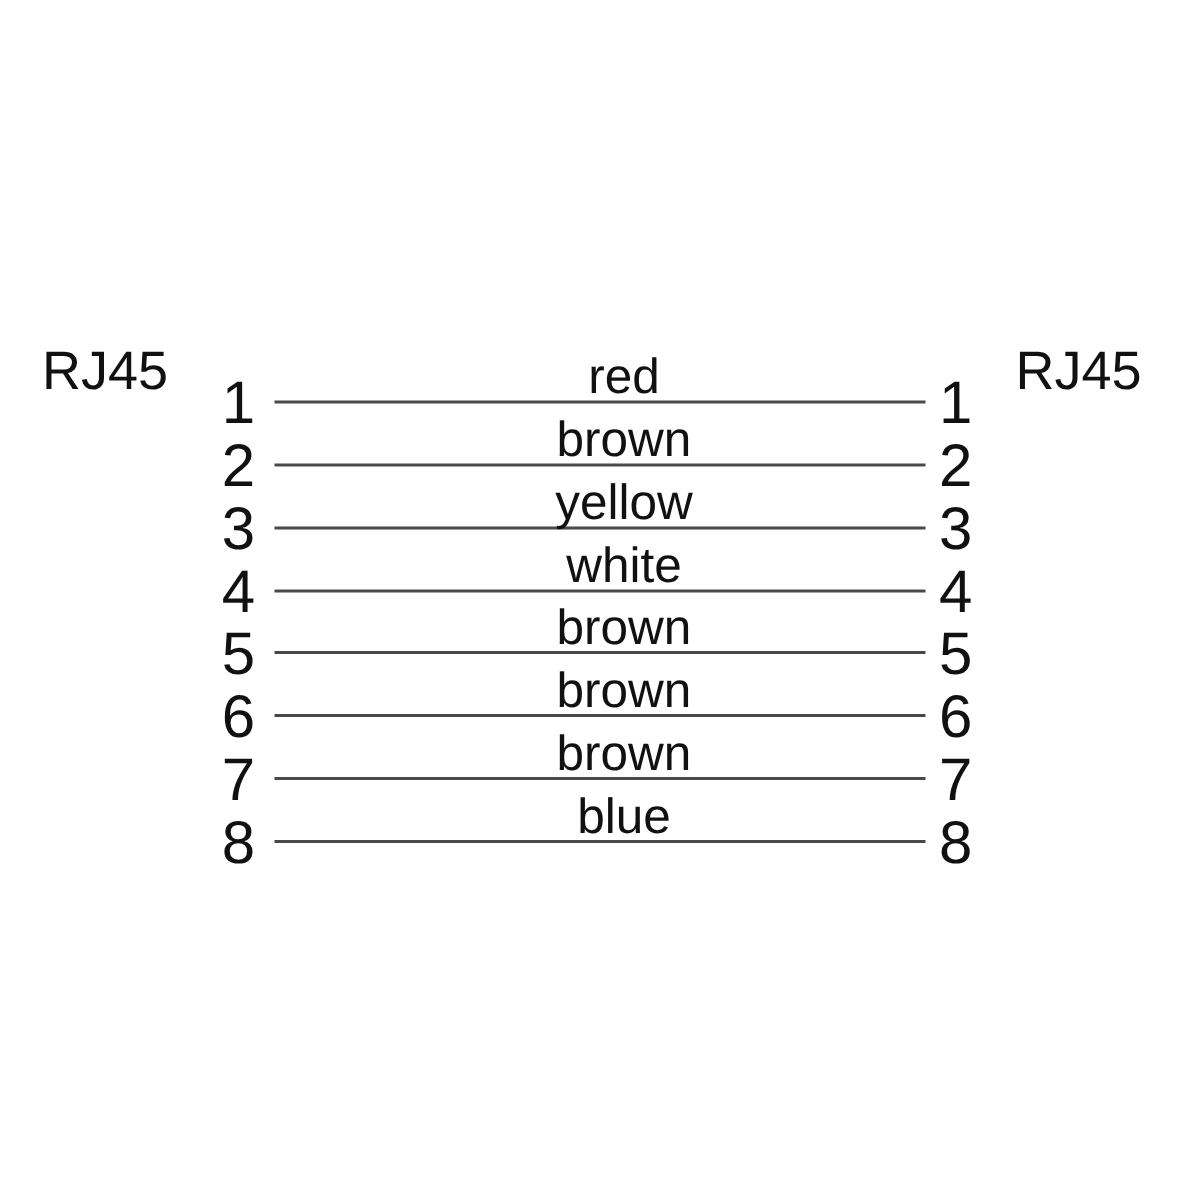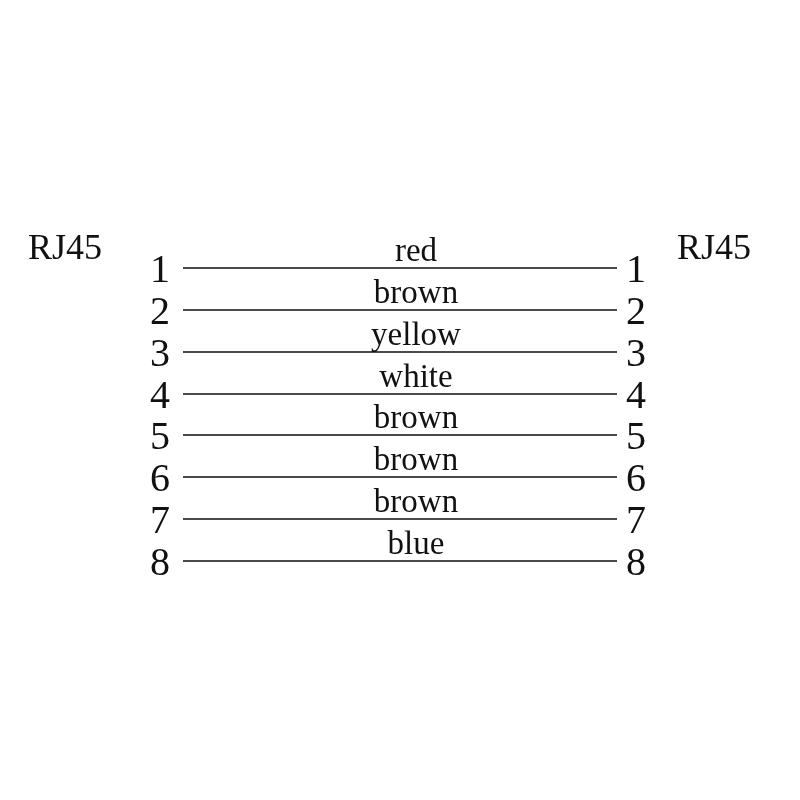--- a/index.html
+++ b/index.html
@@ -11,21 +11,21 @@
     margin: 0;
     padding: 0;
     background: var(--bg);
   }
   .diagram {
     position: relative;
     width: 800px;
     height: 800px;
     background: var(--bg);
     color: var(--text-color);
-    font-family: Liberation Serif, serif;
+    font-family: Liberation Sans, sans-serif;
     overflow: hidden;
   }
   .connector-label {
     position: absolute;
     top: 229px;
     font-size: 36px;
     line-height: 1;
     white-space: nowrap;
   }
   .connector-label.left  { left: 28px; }

